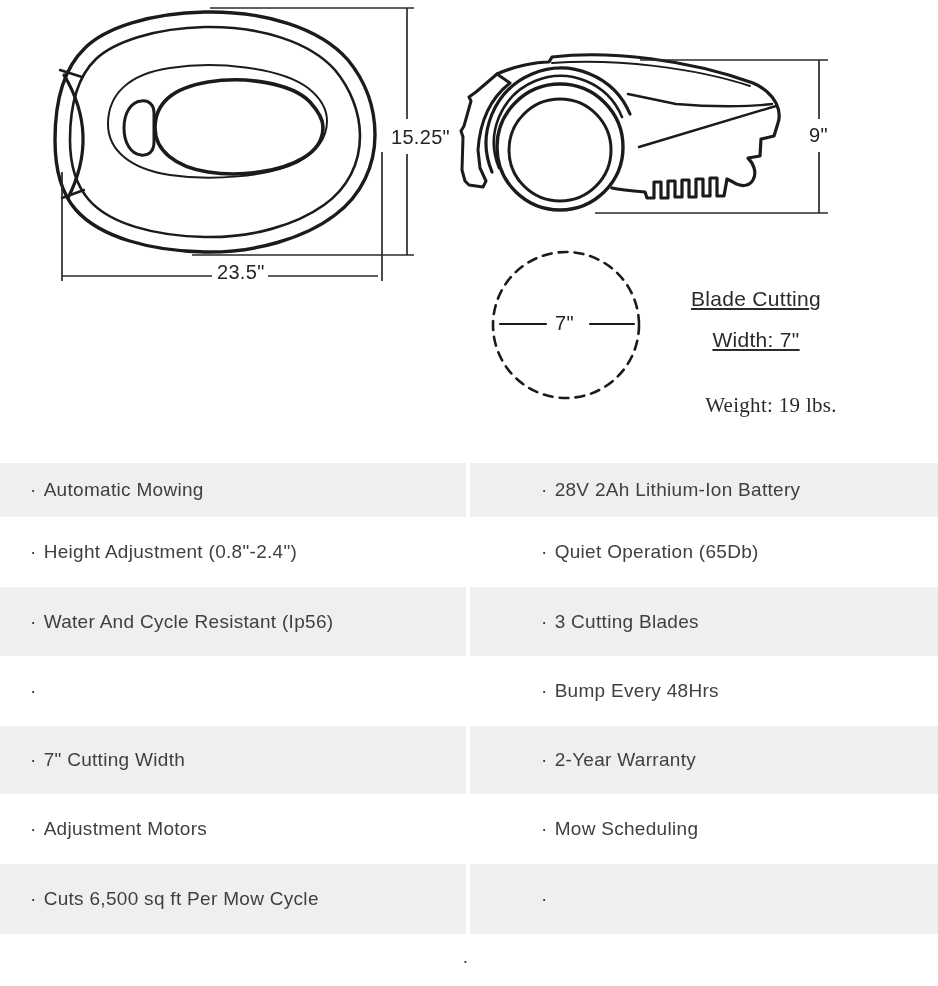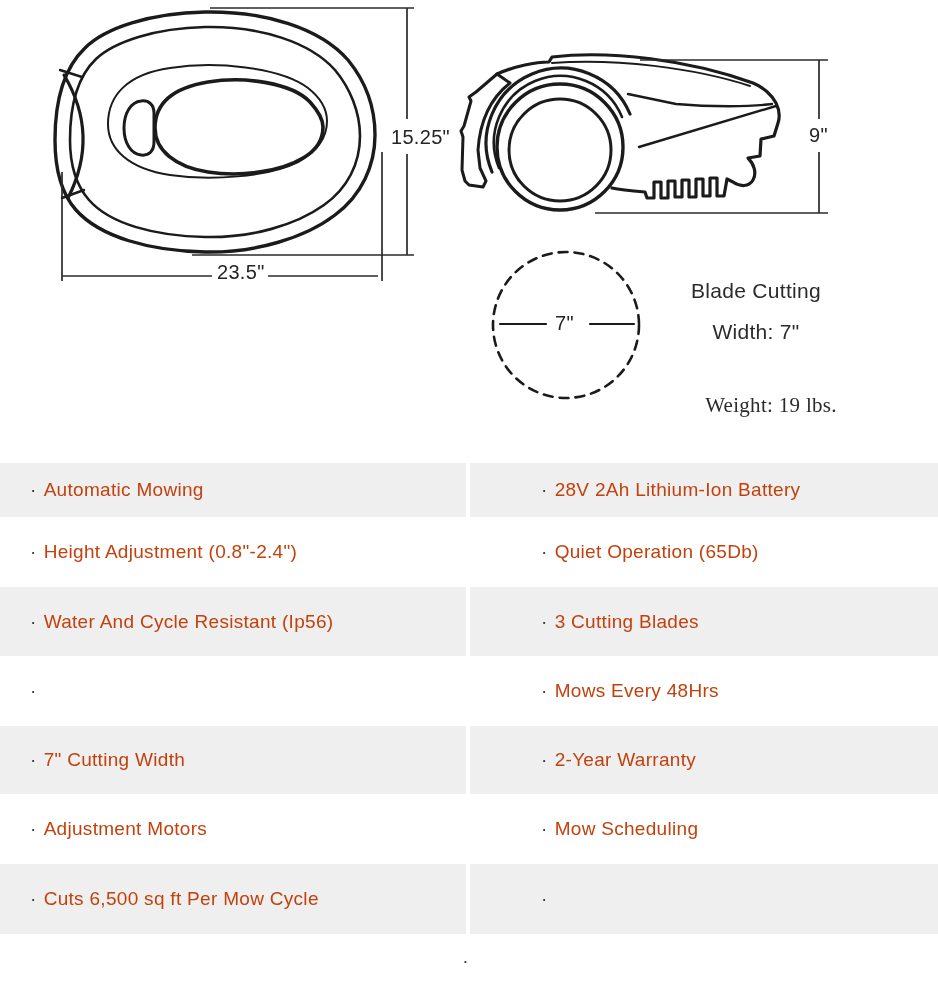--- a/index.html
+++ b/index.html
@@ -26,21 +26,21 @@
   .row:nth-child(4){height:70px;}
   .row:nth-child(5){height:68px;}
   .row:nth-child(6){height:70px;}
   .row:nth-child(7){height:70px;}
   .cell{display:flex;align-items:center;box-sizing:border-box;font-size:19px;letter-spacing:.3px;}
   .cell.left{width:466px;padding-left:30px;}
   .gutter{width:4px;}
   .cell.right{flex:1;padding-left:71px;}
   .row.alt .cell{background:#f0eff0;}
   .bullet{margin-right:7px;color:#3c3c3c;}
-  .feature-text{color:#c2410c;}
+  .feature-text{color:#404040;}
   #footer-note{
     position:absolute;left:0;top:936px;width:938px;height:50px;
     display:flex;align-items:center;justify-content:center;
     font-size:19px;letter-spacing:.3px;color:#3c3c3c;
   }
 </style>
 </head>
 <body>
 
 <div id="stage">
@@ -106,21 +106,21 @@
         <path stroke-width="2.2" d="M 590 324 H 634"></path>
       </g>
     </svg>
 
     
     <div class="dim-label" style="left:388px;top:126px;">15.25"</div>
     <div class="dim-label" style="left:214px;top:261px;">23.5"</div>
     <div class="dim-label" style="left:806px;top:124px;">9"</div>
     <div class="dim-label" style="left:552px;top:312px;">7"</div>
 
-    <div class="caption" style="left:656px;top:270px;width:200px;">
+    <div class="caption" style="left:656px;top:278px;width:200px;text-decoration:underline;">
       <div>Blade Cutting</div>
       <div>Width: 7"</div>
     </div>
     <div class="caption" style="left:671px;top:385px;width:200px;font-family:Liberation Serif, serif;">Weight: 19 lbs.</div>
   </div>
 
   <div id="feature-table">
 
     <div class="row alt">
       <div class="cell left">
@@ -158,21 +158,21 @@
       </div>
     </div>
 
     <div class="row">
       <div class="cell left">
         <span class="bullet">·</span>
       </div>
       <div class="gutter"></div>
       <div class="cell right">
         <span class="bullet">·</span>
-        <span class="feature-text">Mows Every 48Hrs</span>
+        <span class="feature-text">Bump Every 48Hrs</span>
       </div>
     </div>
 
     <div class="row alt">
       <div class="cell left">
         <span class="bullet">·</span>
         <span class="feature-text">7" Cutting Width</span>
       </div>
       <div class="gutter"></div>
       <div class="cell right">

